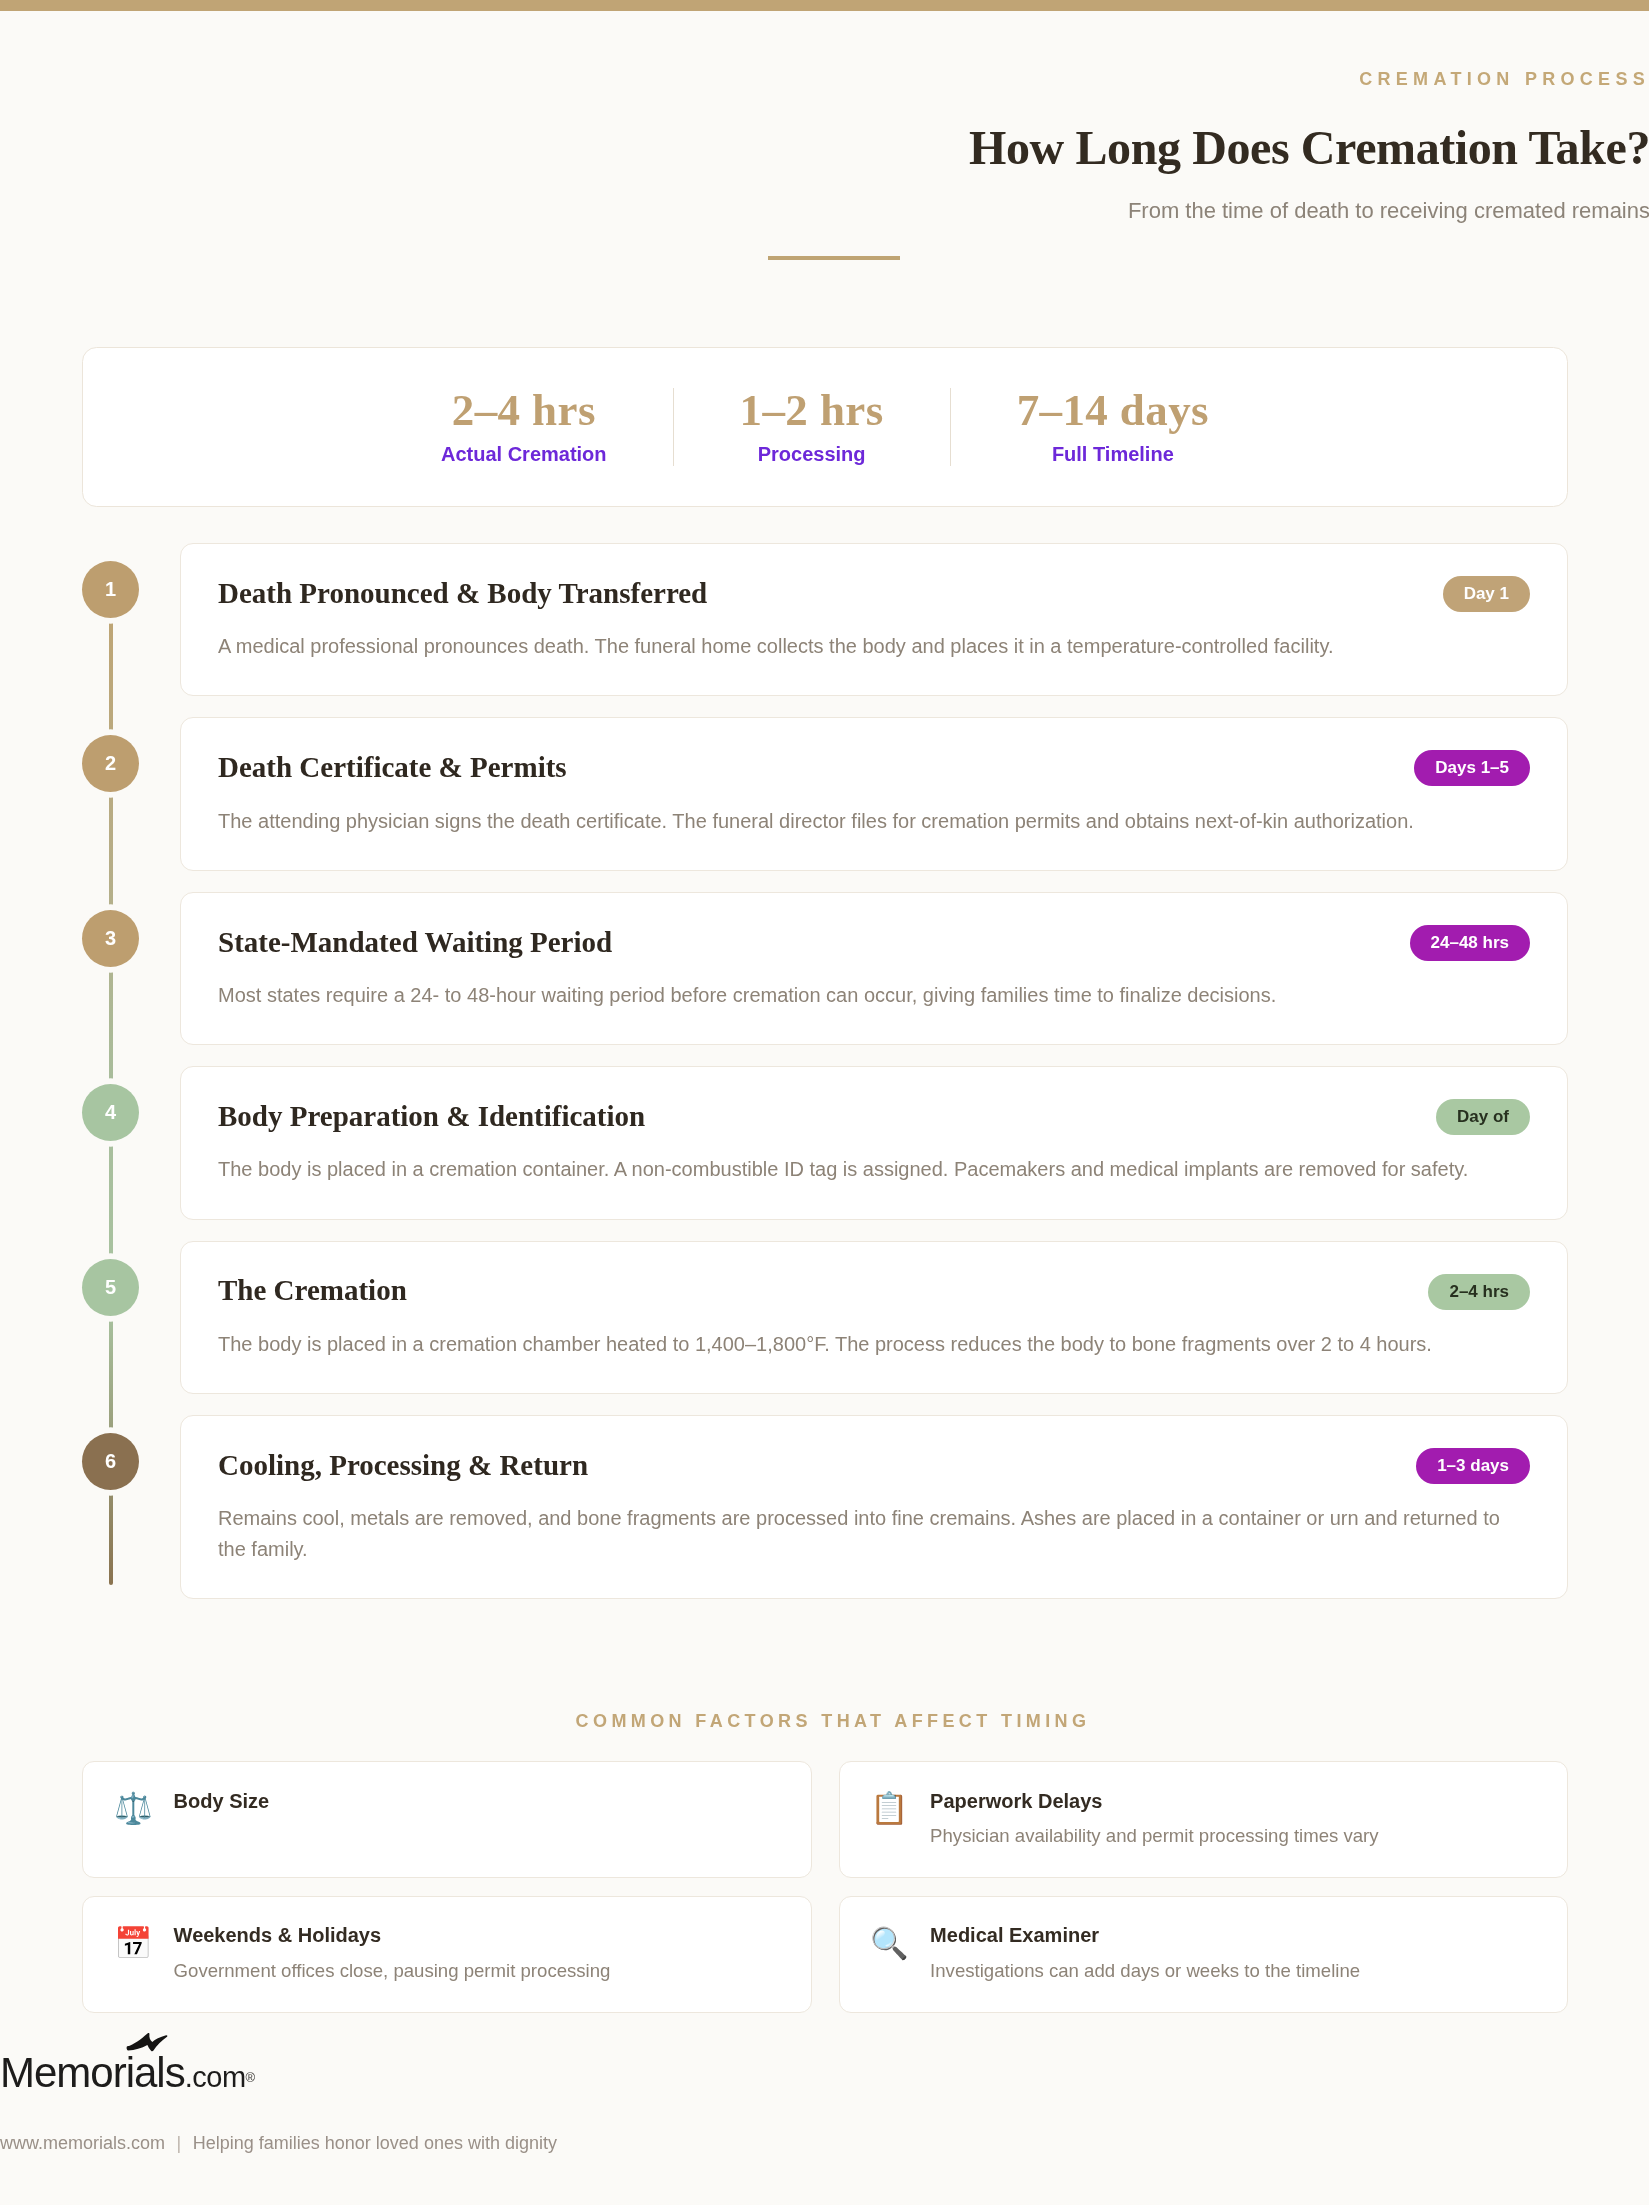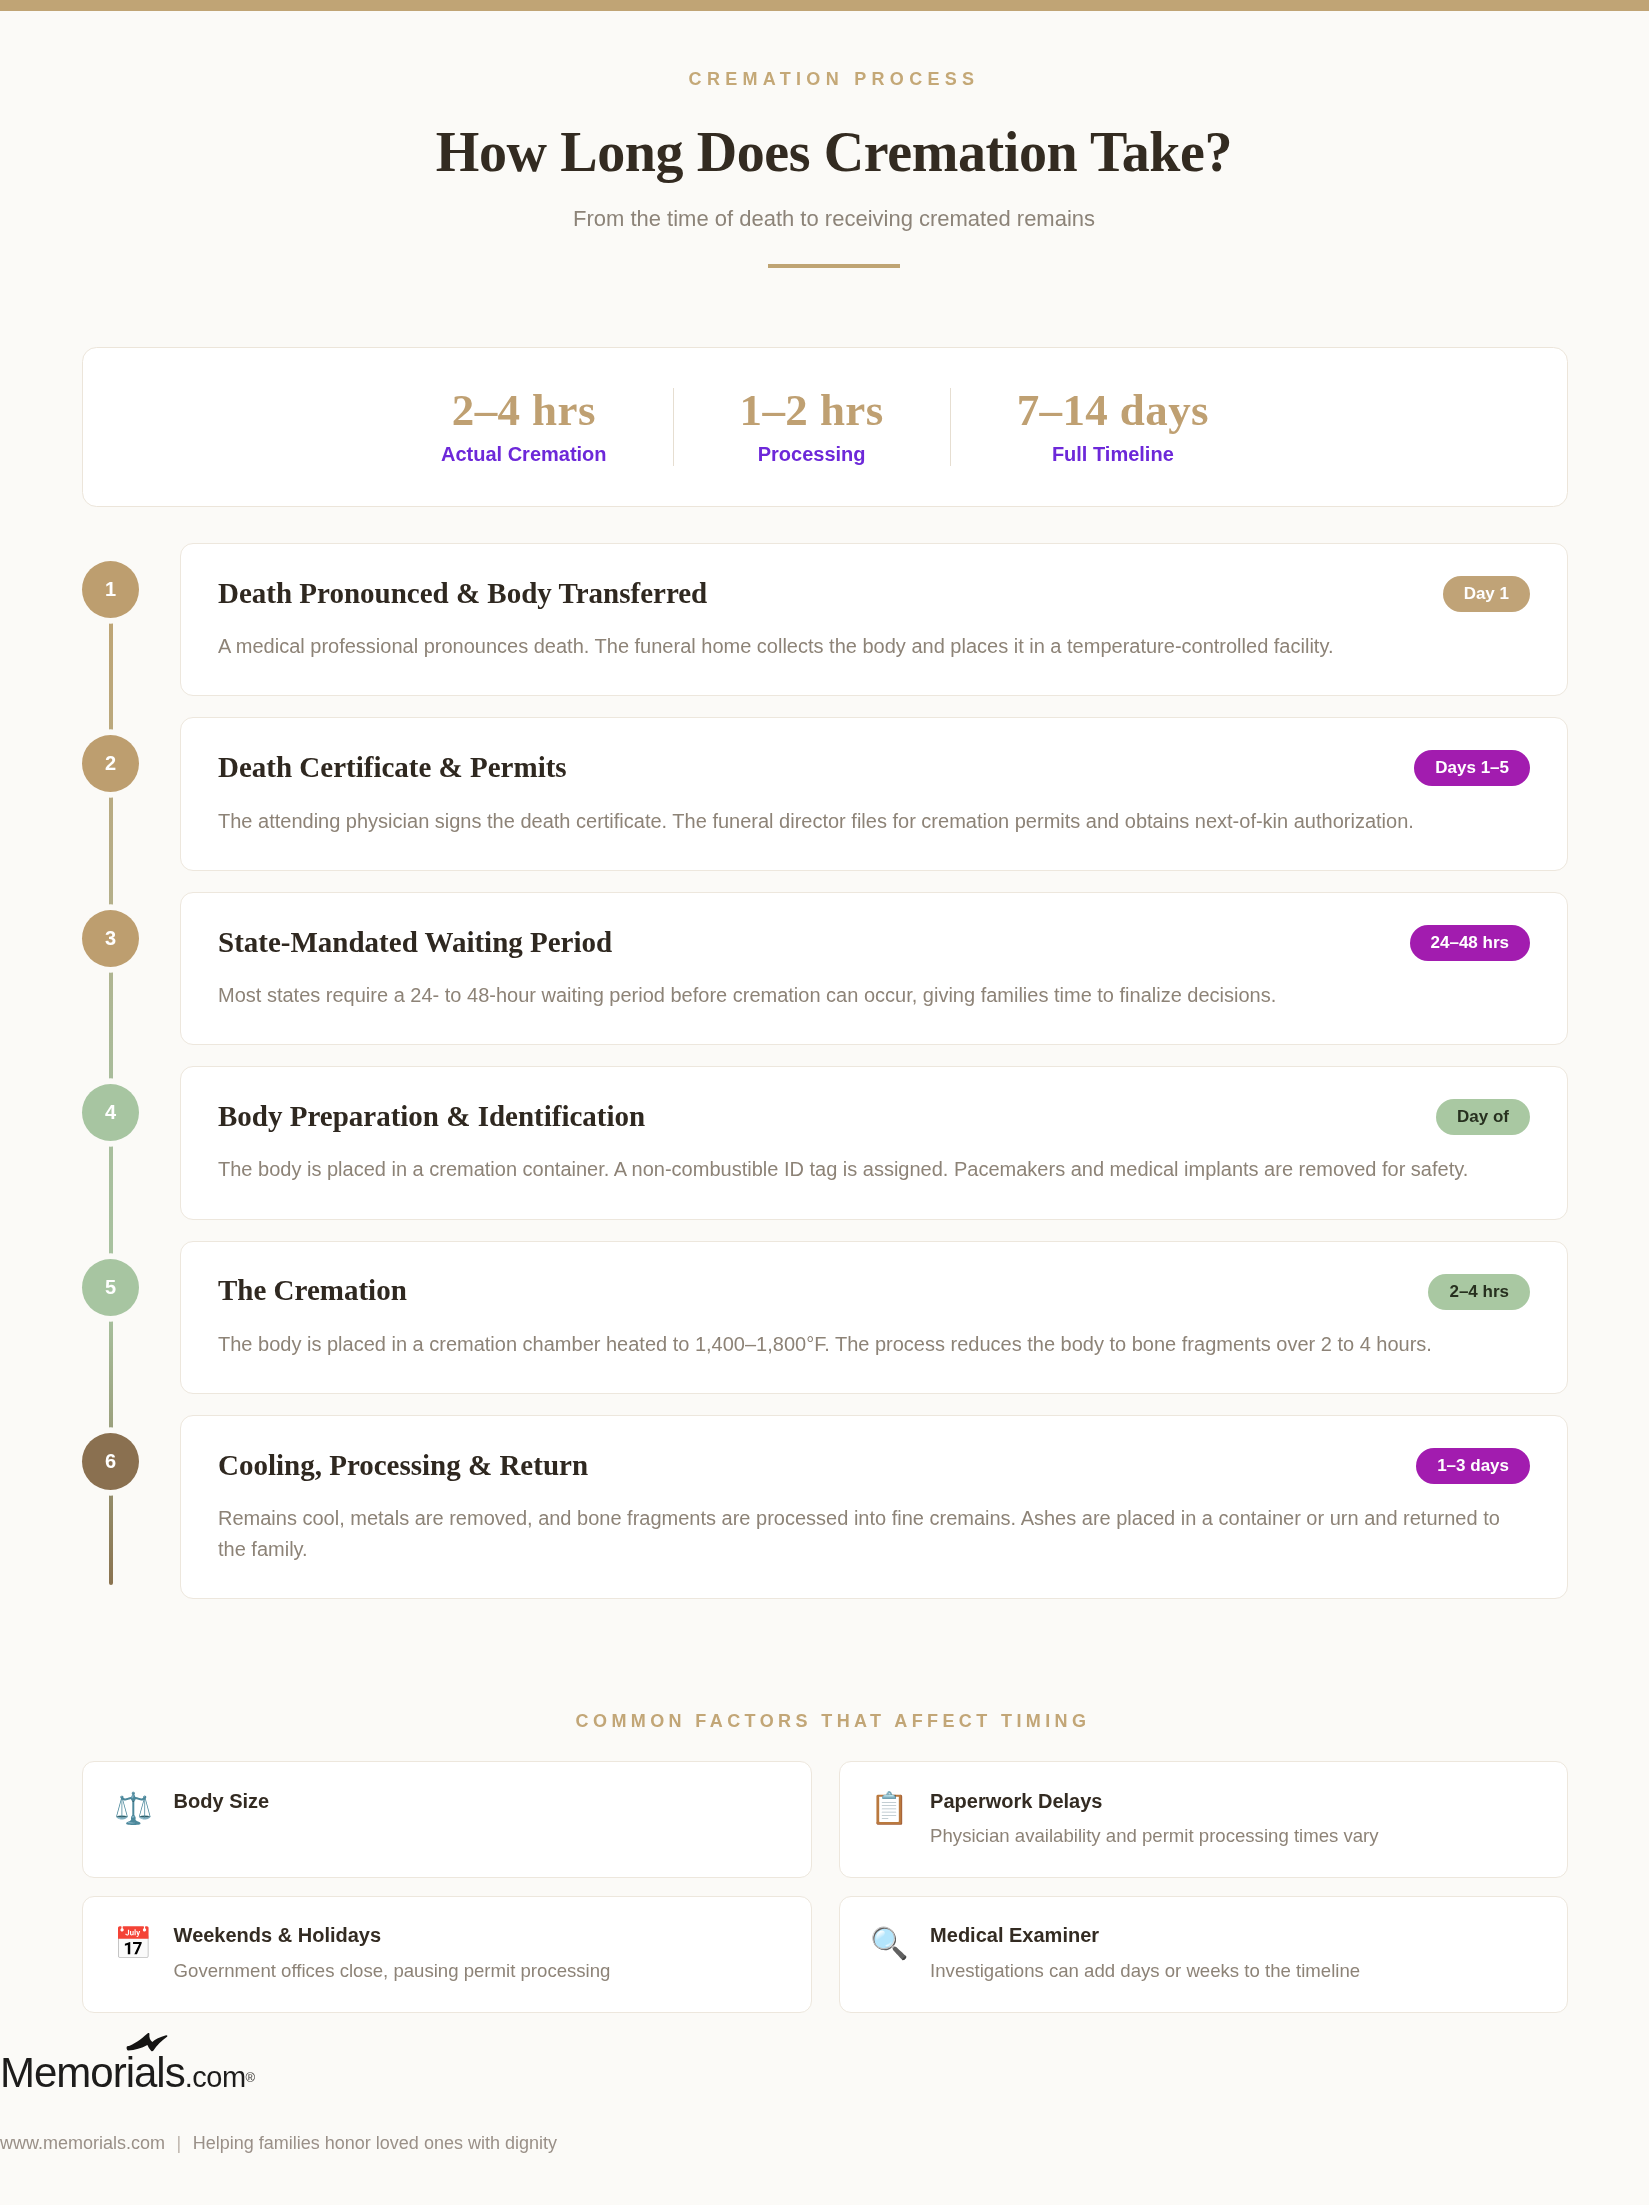--- a/index.html
+++ b/index.html
@@ -29,37 +29,37 @@
     position: absolute;
     top: 0; left: 0;
     width: 1650px;
     height: 11.3px;
     background: #c0a475;
   }
 
   
   .header {
     padding-top: 69px;
-    text-align: center;
+    text-align: right;
     padding-left: 18px;
   }
 
   .eyebrow {
     font-family: "Liberation Sans", sans-serif;
     font-size: 18px;
     font-weight: 700;
     letter-spacing: 5.3px;
     color: #c4a877;
     text-transform: uppercase;
   }
 
   .main-title {
     margin-top: 32px;
     font-family: "Liberation Serif", serif;
-    font-size: 56px;
+    font-size: 48px;
     font-weight: 700;
     color: #332b21;
     letter-spacing: -0.4px;
     line-height: 1.08;
   }
 
   .subtitle {
     margin-top: 24px;
     font-family: "Liberation Sans", sans-serif;
     font-size: 22px;

